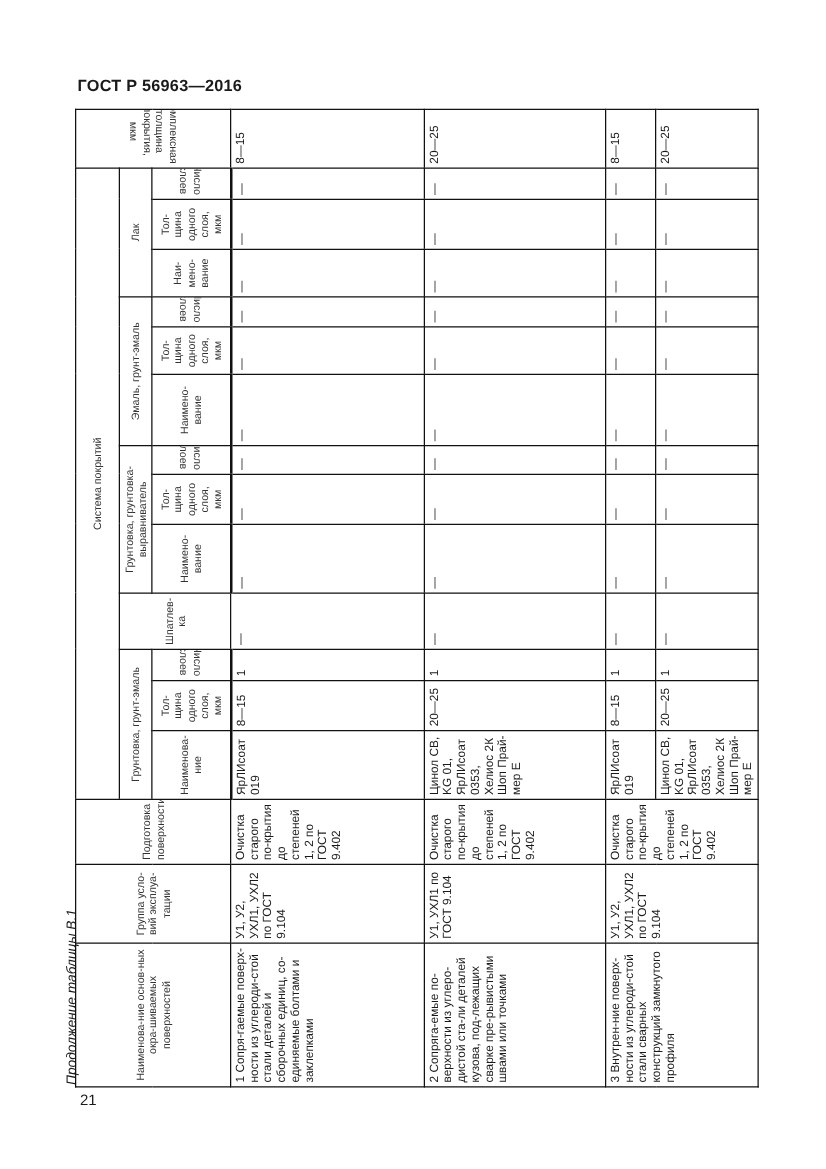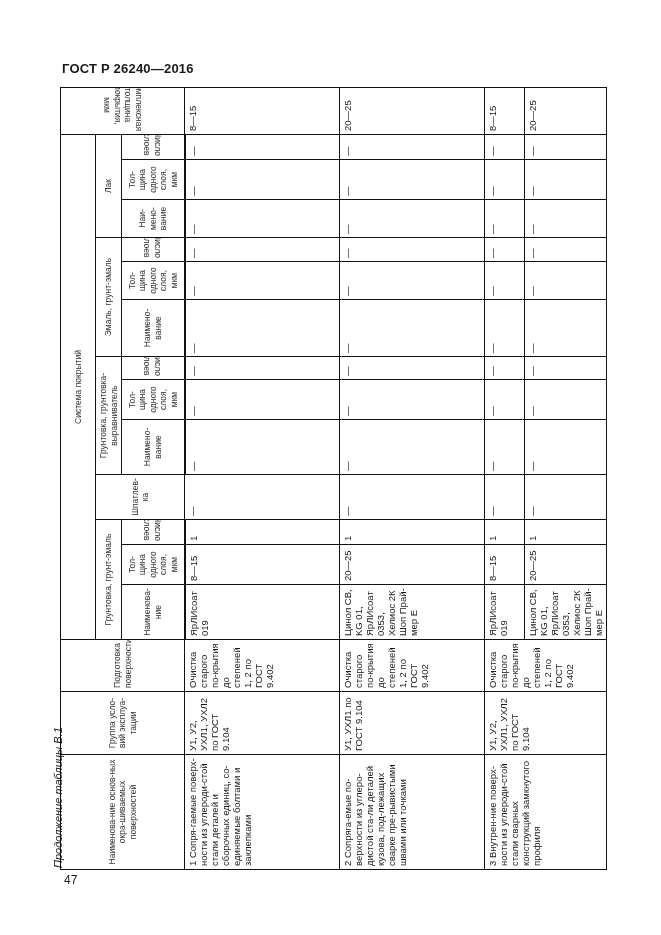--- a/index.html
+++ b/index.html
@@ -19,23 +19,23 @@
            font-weight: normal; overflow: hidden; }
   th { text-align: center; vertical-align: middle; color: #333; font-size: 8.5px; }
   td { text-align: left; font-size: 9.5px; line-height: 11px; }
   .thick-bottom th { border-bottom: 2px solid #111; }
   tr.body-row td { height: auto; }
   .flip { display: inline-block; transform: rotate(180deg); }
 </style>
 </head>
 <body>
 
-<div class="doc-code">ГОСТ Р 26240—2016</div>
+<div class="doc-code">ГОСТ Р 56963—2016</div>
 <div class="continuation">Продолжение таблицы В.1</div>
-<div class="page-num">47</div>
+<div class="page-num">21</div>
 
 <div class="rot-wrap">
 <table>
   <colgroup>
     <col style="width:115px">
         <col style="width:63px">
         <col style="width:52px">
     <col style="width:55px">
         <col style="width:40px">
         <col style="width:25px">

